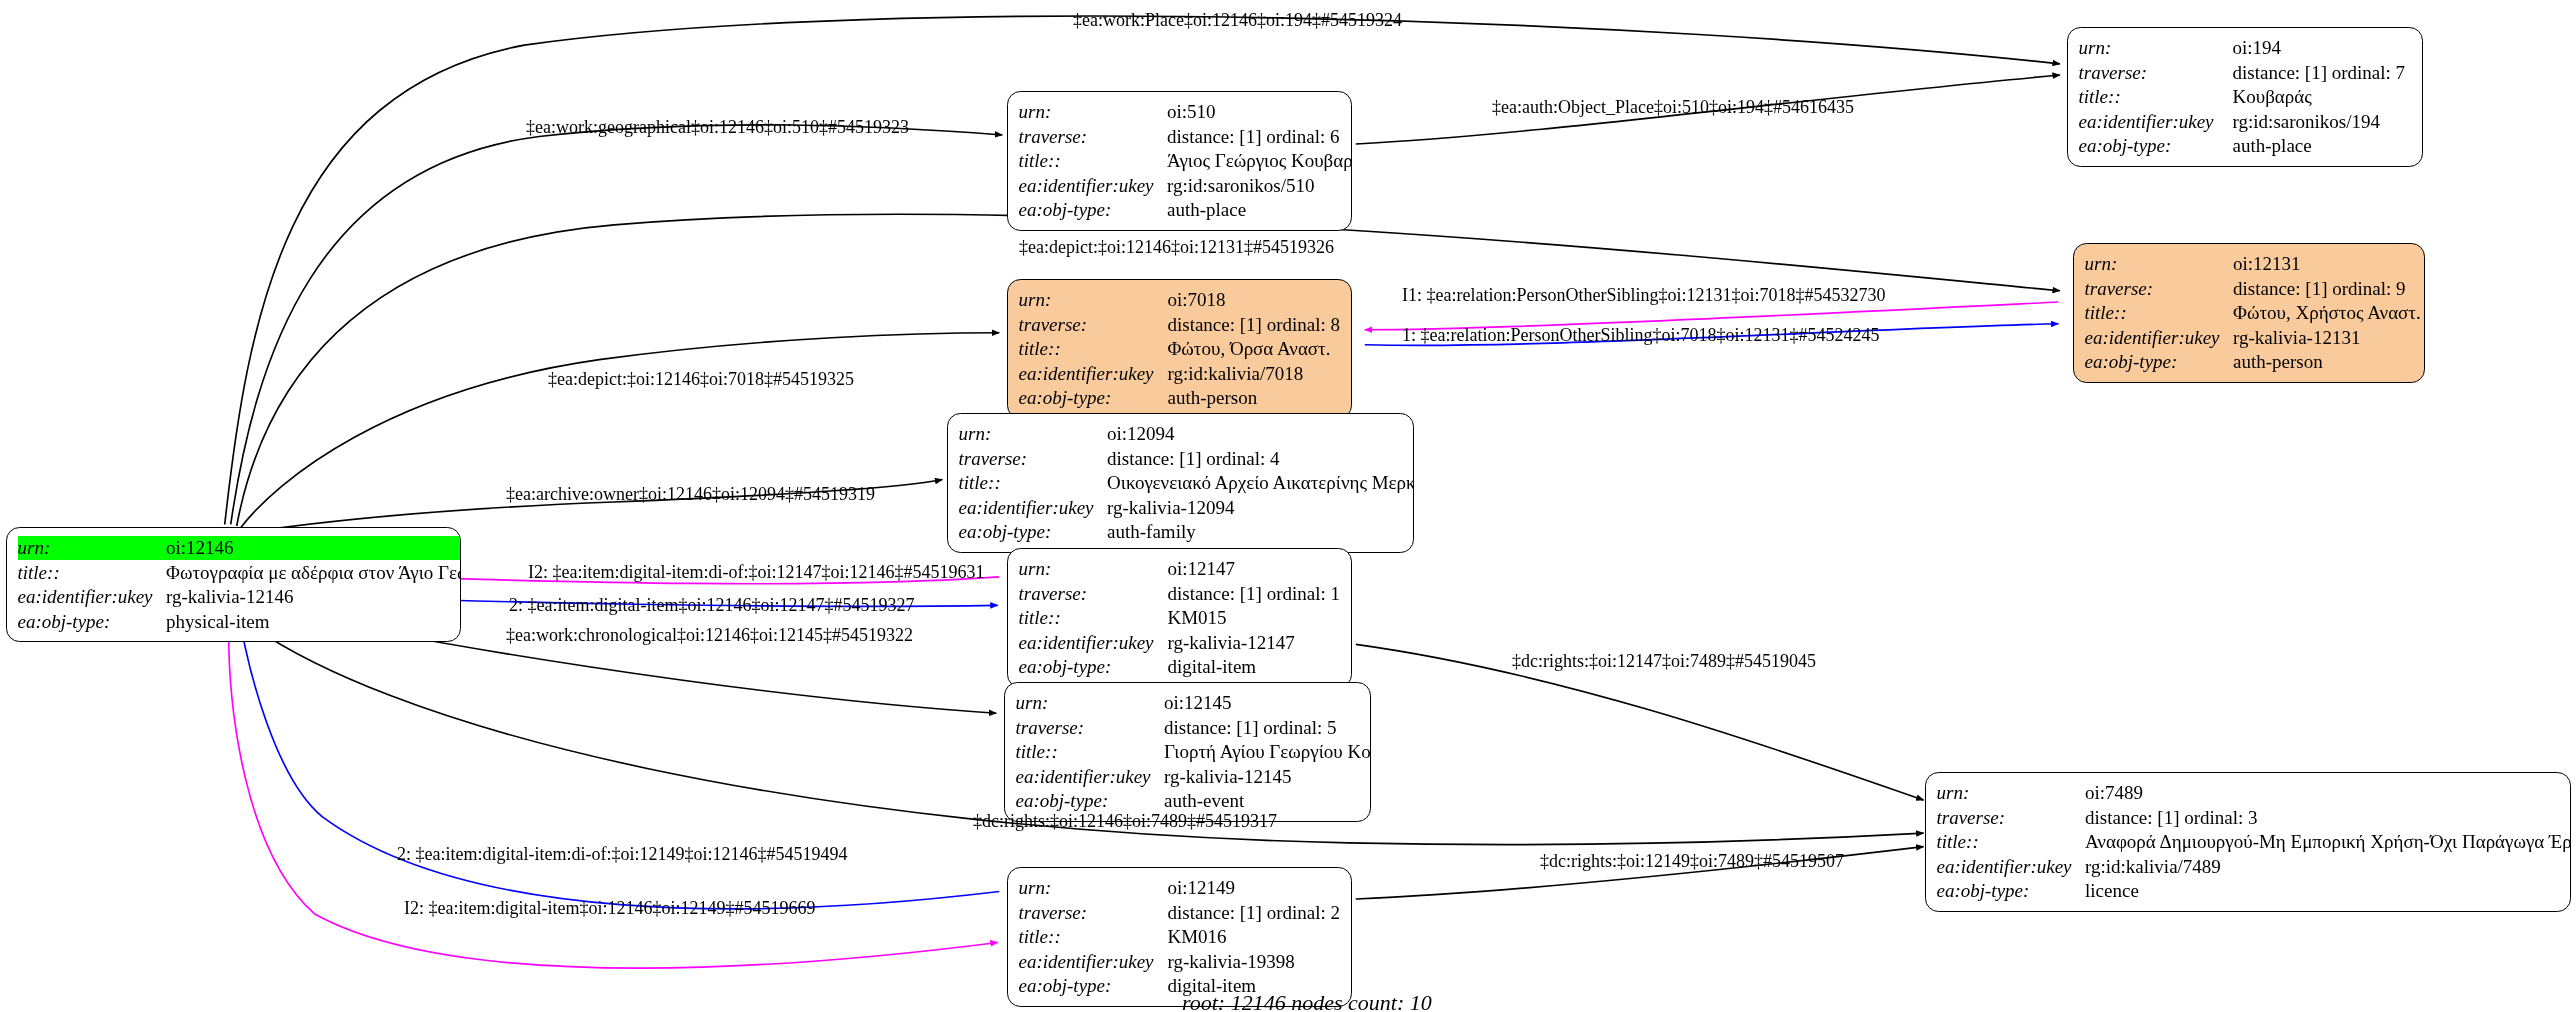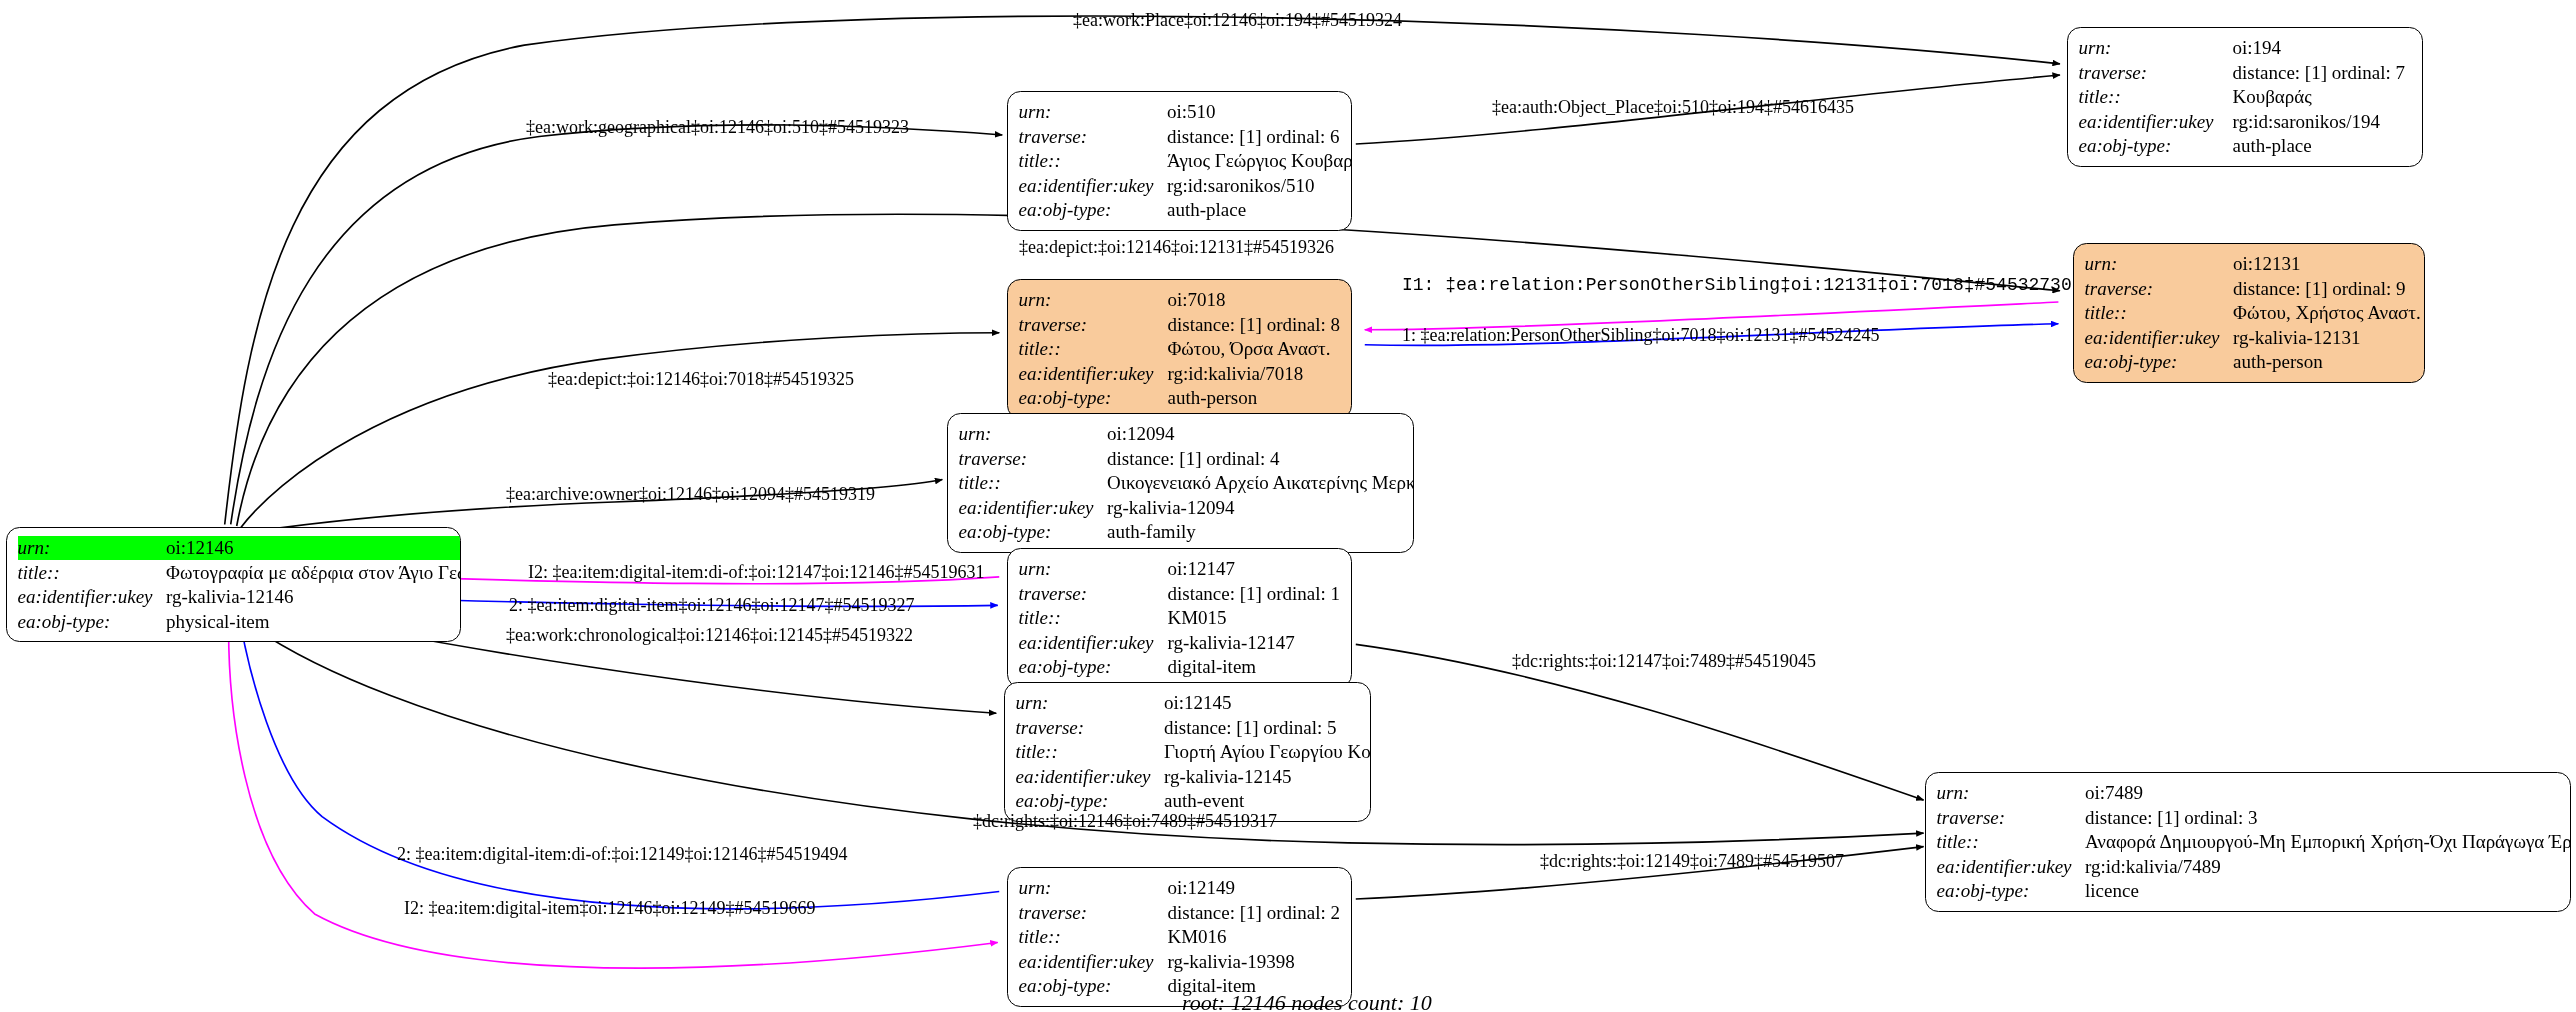--- a/index.html
+++ b/index.html
@@ -384,21 +384,21 @@
   </div>
 
   <div class="edge-label" style="left:1073px; top:4.5px;margin-top:6px;">‡ea:work:Place‡oi:12146‡oi:194‡#54519324</div>
 
   <div class="edge-label" style="left:518px; top:118px;margin-left:8px;">‡ea:work:geographical‡oi:12146‡oi:510‡#54519323</div>
 
   <div class="edge-label" style="left:1492px; top:98px;">‡ea:auth:Object_Place‡oi:510‡oi:194‡#54616435</div>
 
   <div class="edge-label" style="left:1019px; top:238px;">‡ea:depict:‡oi:12146‡oi:12131‡#54519326</div>
 
-  <div class="edge-label" style="left:1402px; top:276px;font-family:Liberation Mono, monospace;">I1: ‡ea:relation:PersonOtherSibling‡oi:12131‡oi:7018‡#54532730</div>
+  <div class="edge-label" style="left:1402px; top:286px;">I1: ‡ea:relation:PersonOtherSibling‡oi:12131‡oi:7018‡#54532730</div>
 
   <div class="edge-label" style="left:1402px; top:326px;">1: ‡ea:relation:PersonOtherSibling‡oi:7018‡oi:12131‡#54524245</div>
 
   <div class="edge-label" style="left:548px; top:370px;">‡ea:depict:‡oi:12146‡oi:7018‡#54519325</div>
 
   <div class="edge-label" style="left:506px; top:485px;text-align:right;">‡ea:archive:owner‡oi:12146‡oi:12094‡#54519319</div>
 
   <div class="edge-label" style="left:488px; top:563px;margin-left:40px;">I2: ‡ea:item:digital-item:di-of:‡oi:12147‡oi:12146‡#54519631</div>
 
   <div class="edge-label" style="left:509px; top:596px;">2: ‡ea:item:digital-item‡oi:12146‡oi:12147‡#54519327</div>

